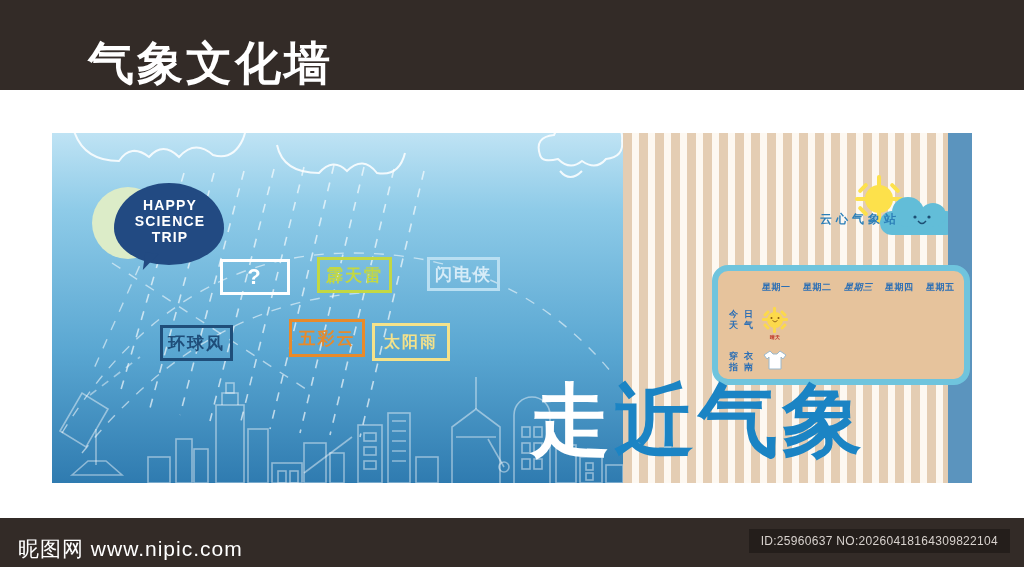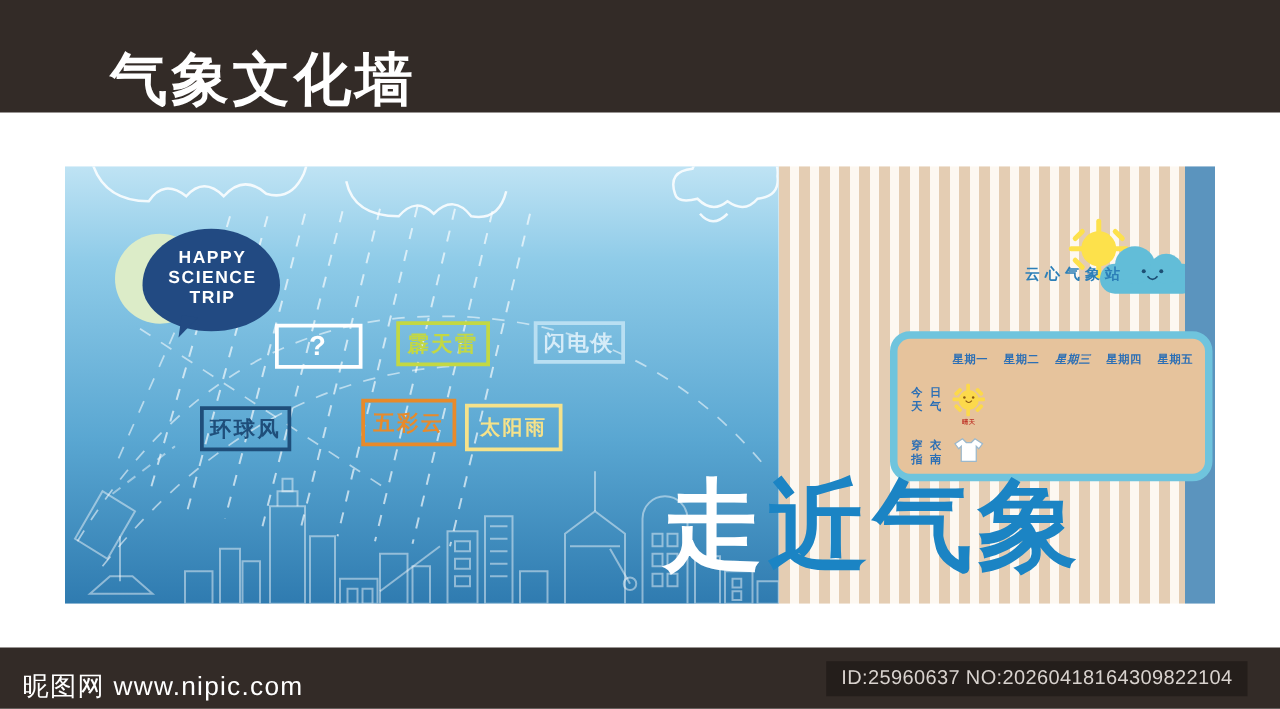--- a/index.html
+++ b/index.html
@@ -41,24 +41,24 @@
   .footer{
     position:absolute;left:0;top:518px;width:1024px;height:61px;
     background:#332b27;
     display:flex;align-items:center;
   }
   .footer-brand{
     color:#ffffff;font-size:21px;margin-left:18px;letter-spacing:1px;
     white-space:nowrap;
   }
   .footer-id{
-    position:absolute;right:26px;top:11px;
+    position:absolute;right:14px;top:11px;
     background:#241e1b;
     color:#d8d2ce;
-    font-size:16px;
+    font-size:12px;
     padding:5px 12px;
     white-space:nowrap;
     letter-spacing:.3px;
   }
 
   
   .poster{
     position:absolute;left:52px;top:133px;width:920px;height:350px;
     overflow:hidden;
   }

